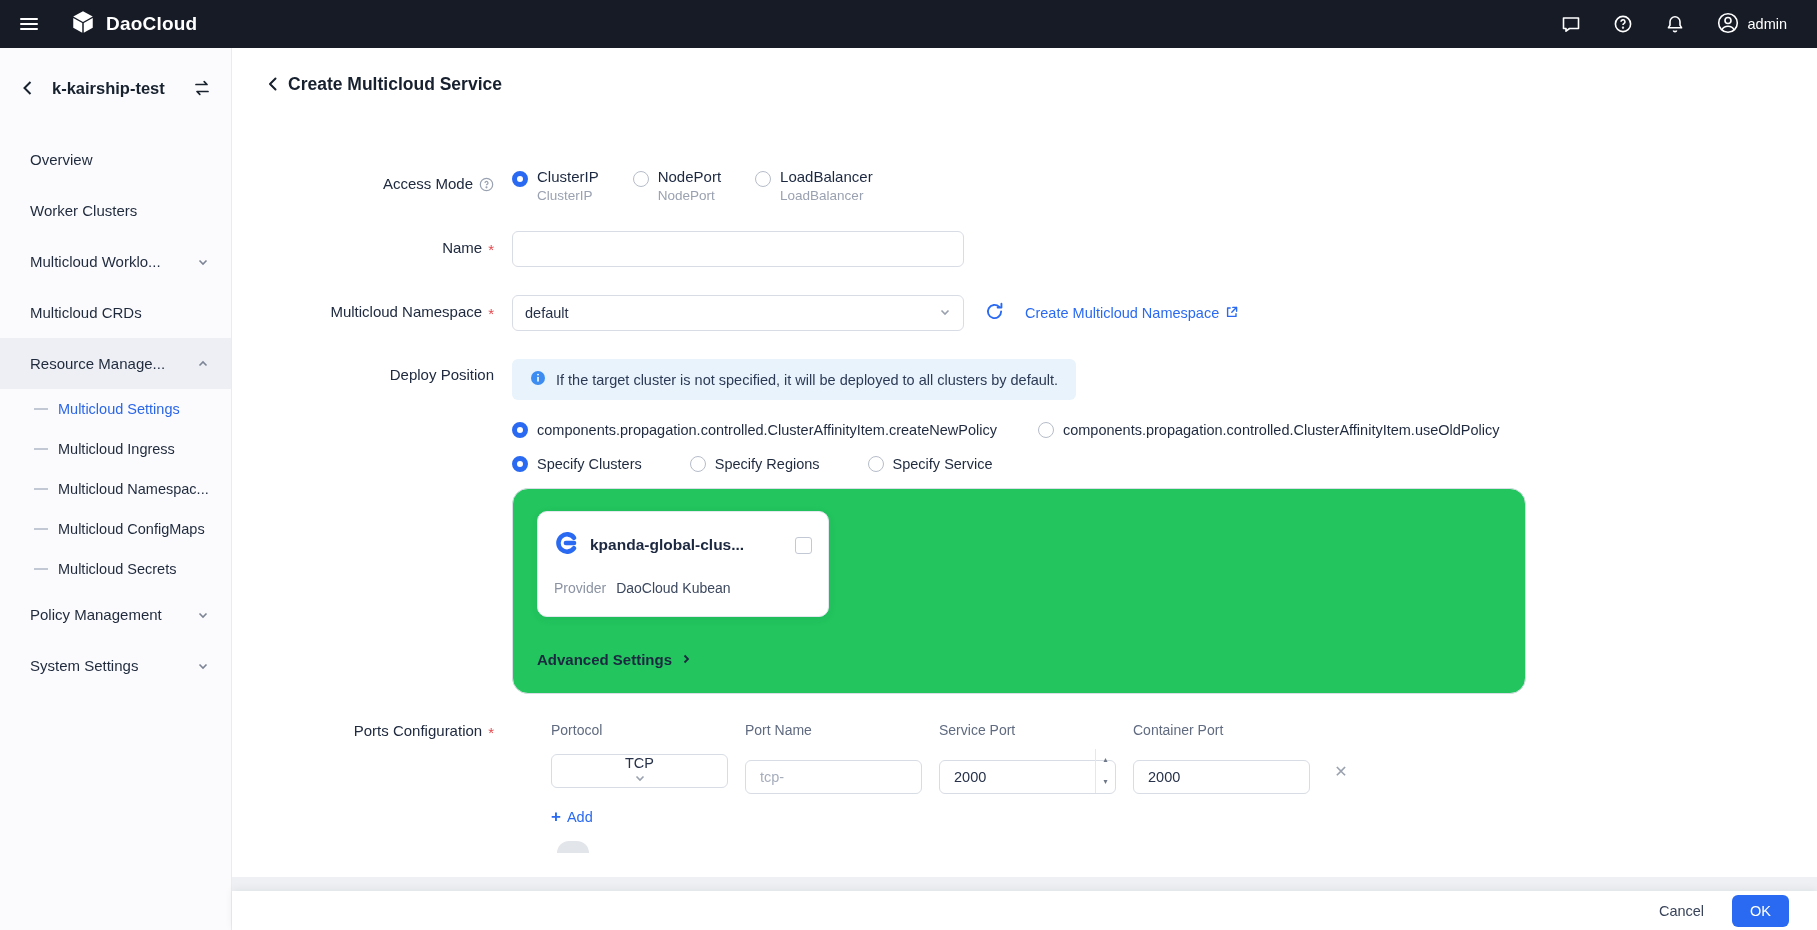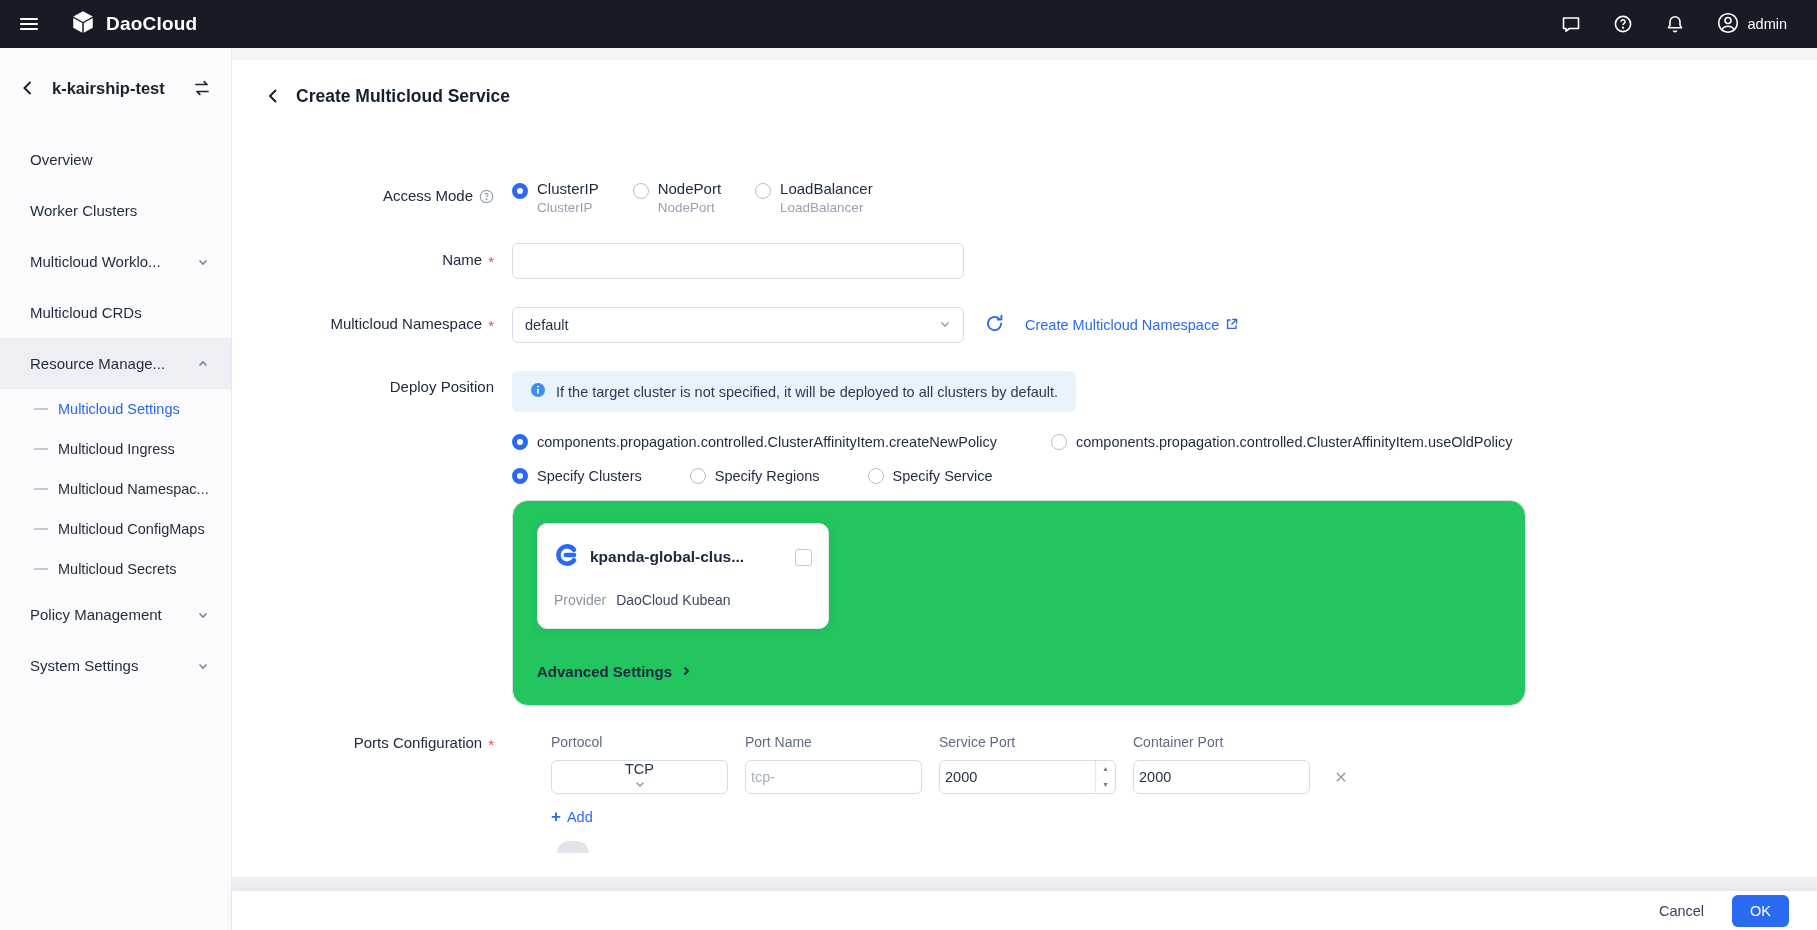--- a/index.html
+++ b/index.html
@@ -28,21 +28,21 @@
   .side-switch { margin-left:auto; width:22px; height:22px; display:flex; align-items:center; justify-content:center; cursor:pointer; }
   .nav { padding-top:6px; }
   .nav-item { height:51px; display:flex; align-items:center; padding:0 22px 0 30px; font-size:15px; color:#1f2a3d; cursor:pointer; }
   .nav-item.active-parent { background:#edeff4; }
   .nav-sub { height:40px; display:flex; align-items:center; padding:0 22px 0 34px; font-size:14.5px; color:#1f2a3d; cursor:pointer; }
   .dash { width:14px; height:2px; background:#c3c9d4; margin-right:10px; flex-shrink:0; }
   .nav-sub.active { color:#2b66e8; }
   .chev { margin-left:auto; display:flex; }
 
   
-  .page-header { height:72px; background:#fff; display:flex; align-items:center; gap:10px; padding:0 30px;margin-top:12px; }
+  .page-header { height:72px; background:#fff; display:flex; align-items:center; gap:2px; padding:0 30px; }
   .page-title { font-size:17.5px; font-weight:bold; color:#16202e; }
   .back-btn { width:24px; height:24px; display:flex; align-items:center; justify-content:center; cursor:pointer; }
   .content { flex:1; background:#fff; padding:48px 0 0 30px; overflow:hidden; }
   .pre-footer-band { height:14px; background:#eef0f3; }
   .footer { height:39px; background:#fff; box-shadow:0 -2px 8px rgba(20,30,50,.06); display:flex; align-items:center; justify-content:flex-end; gap:28px; padding:0 28px; }
   .btn-cancel { font-size:14.5px; color:#39445a; background:none; border:none; cursor:pointer; font-family:inherit; }
   .btn-ok { background:#2a6af2; color:#fff; border:none; border-radius:6px; height:32px; padding:0 18px; font-size:14.5px; cursor:pointer; font-family:inherit; }
 
   
   .form-row { display:flex; margin-bottom:28px; }
@@ -60,39 +60,39 @@
   .am-opt .radio { margin-top:3px; }
   .am-title { font-size:15px; color:#1c2840; }
   .am-sub { font-size:13.5px; color:#9aa1b0; margin-top:3px; }
 
   .text-input { width:452px; height:36px; border:1px solid #d8dce4; border-radius:6px; padding:0 12px; font-size:14.5px; font-family:inherit; color:#27324a; outline:none; background:#fff; }
   .select { width:452px; height:36px; border:1px solid #d8dce4; border-radius:6px; padding:0 12px; display:flex; align-items:center; justify-content:space-between; font-size:14.5px; color:#27324a; cursor:pointer; background:#fff; }
   .ns-row { display:flex; align-items:center; gap:20px; }
   .link { color:#2a6af2; font-size:14.5px; display:flex; align-items:center; gap:6px; cursor:pointer; text-decoration:none; }
 
   .alert { display:inline-flex; align-items:center; gap:10px; background:#e8f3fc; border-radius:6px; padding:11px 18px; font-size:14.5px; color:#2c3a55; }
-  .radio-line { display:flex; align-items:center; gap:54px; margin-top:22px; font-size:14.5px; color:#1f2a3f; }
+  .radio-line { display:flex; align-items:center; gap:41px; margin-top:22px; font-size:14.5px; color:#1f2a3f; }
   .radio-line.tight { gap:48px; margin-top:18px; }
   .radio-opt { display:flex; align-items:center; gap:9px; cursor:pointer; }
 
   .cluster-panel { margin-top:16px; width:1014px; border:1px solid #d9dde5; border-radius:16px; padding:22px 24px 25px; background:#22c55e; }
   .cluster-card { width:292px; border:1px solid #e3e7ee; border-radius:10px; padding:18px 16px 20px; box-shadow:0 2px 10px rgba(31,45,77,.07); background:#fff; cursor:pointer; }
   .card-top { display:flex; align-items:center; gap:10px; }
   .card-name { font-weight:bold; font-size:15.5px; color:#1c2840; flex:1; white-space:nowrap; overflow:hidden; }
   .checkbox { width:17px; height:17px; border:1px solid #c2c8d4; border-radius:3px; background:#fff; flex-shrink:0; cursor:pointer; }
   .card-bottom { margin-top:20px; display:flex; gap:10px; font-size:14px; }
   .prov-label { color:#8b93a3; }
   .prov-val { color:#3c485e; }
   .advanced { margin-top:34px; display:flex; align-items:center; gap:8px; font-weight:bold; font-size:15px; color:#1c2840; cursor:pointer; width:max-content; }
 
   .ports-row { margin-top:8px; margin-bottom:0;gap:39px; }
   .ports-grid { display:grid; grid-template-columns:177px 177px 177px 177px 28px; column-gap:17px; align-items:center; }
   .col-head { font-size:14px; color:#606b80; margin-bottom:10px; }
   .small-select { width:177px; height:34px; border:1px solid #d8dce4; border-radius:6px; padding:0 10px; display:flex; align-items:center; justify-content:space-between; font-size:14.5px; color:#27324a; cursor:pointer; background:#fff;flex-direction:column; }
-  .small-input { width:177px; height:34px; border:1px solid #d8dce4; border-radius:6px; padding:0 5px; font-size:14.5px; font-family:inherit; color:#27324a; outline:none; background:#fff; }
+  .small-input { width:177px; height:34px; border:1px solid #d8dce4; border-radius:6px; padding:0 14px; font-size:14.5px; font-family:inherit; color:#27324a; outline:none; background:#fff;margin-top:12px; }
   .small-input::placeholder { color:#a6adbb; }
   .num-wrap { position:relative; width:177px; }
   .num-wrap .small-input { padding-right:24px; width:100%; }
   .stepper { position:absolute; right:1px; top:1px; bottom:1px; width:20px; border-left:1px solid #e4e7ee; display:flex; flex-direction:column; }
   .step { flex:1; display:flex; align-items:center; justify-content:center; font-size:8px; color:#6f7888; cursor:pointer; line-height:1; }
   .x-btn { font-size:16px; color:#9aa1ae; cursor:pointer; text-align:center; }
   .add-link { margin-top:14px; display:flex; align-items:center; gap:6px; color:#2a6af2; font-size:14.5px; cursor:pointer; width:max-content; }
   .plus { font-size:17px; font-weight:bold; line-height:1; }
   .partial-pill { margin:16px 0 0 6px; width:32px; height:12px; border-radius:16px 16px 0 0; background:#e2e5ea; }
 </style>

